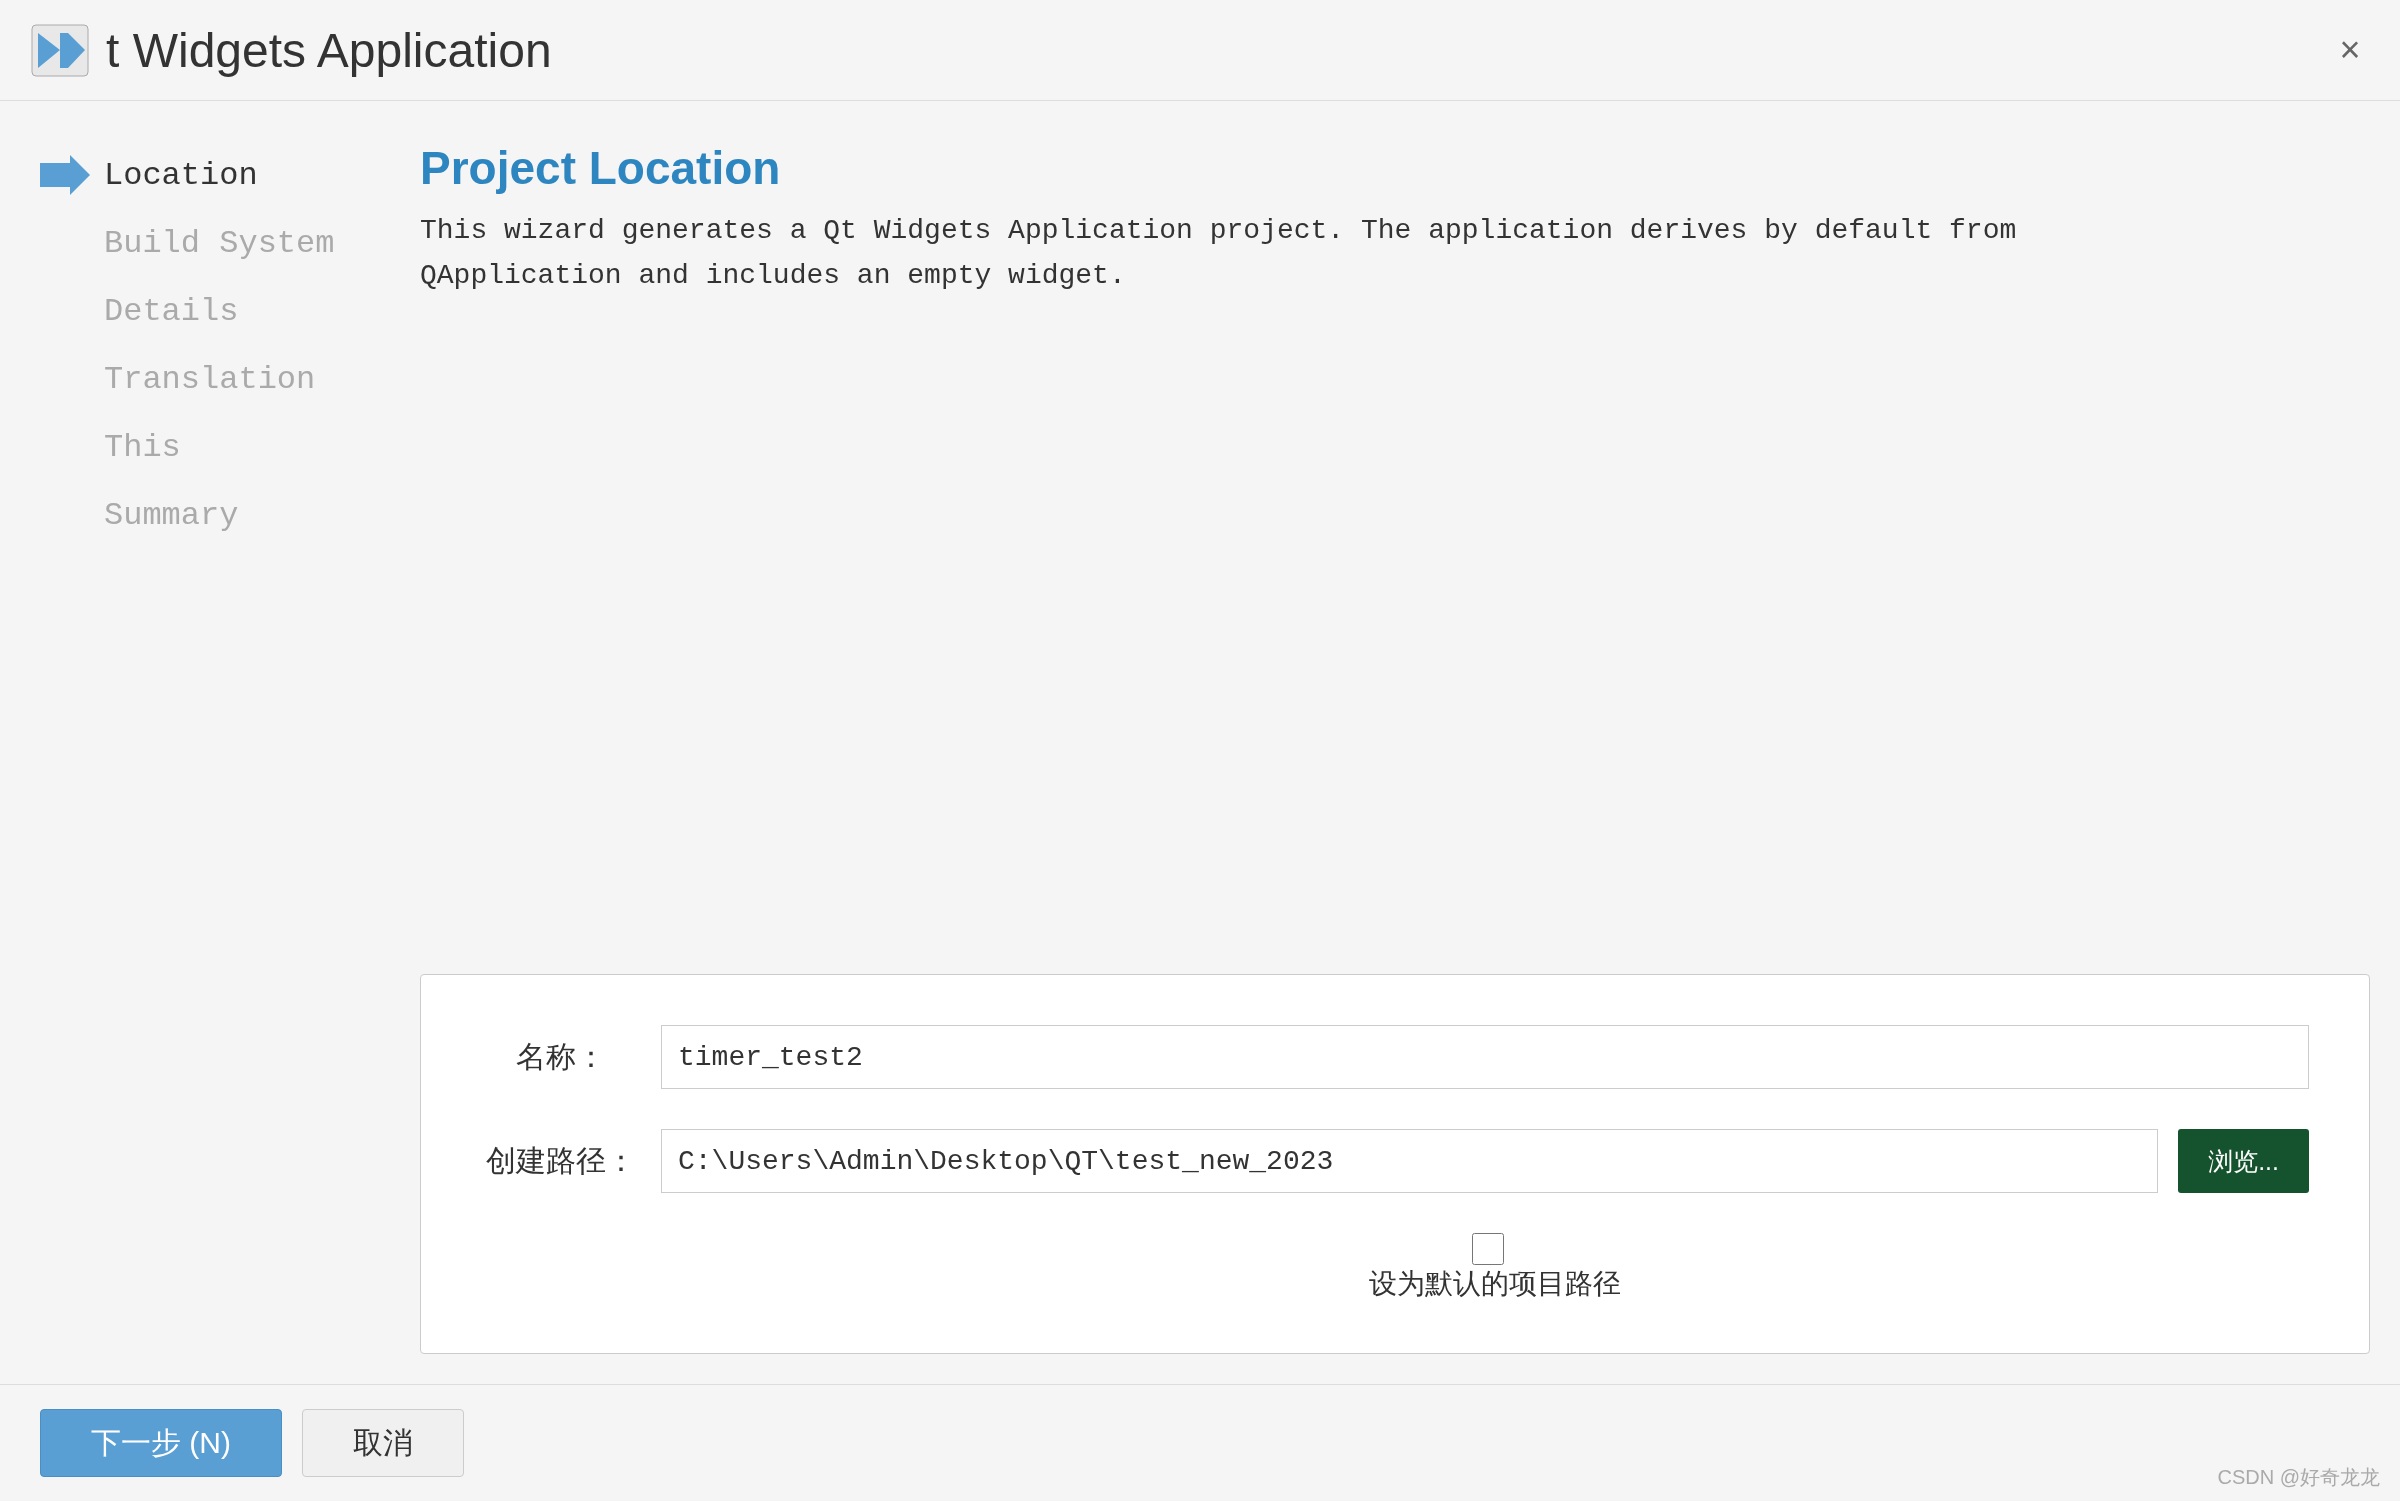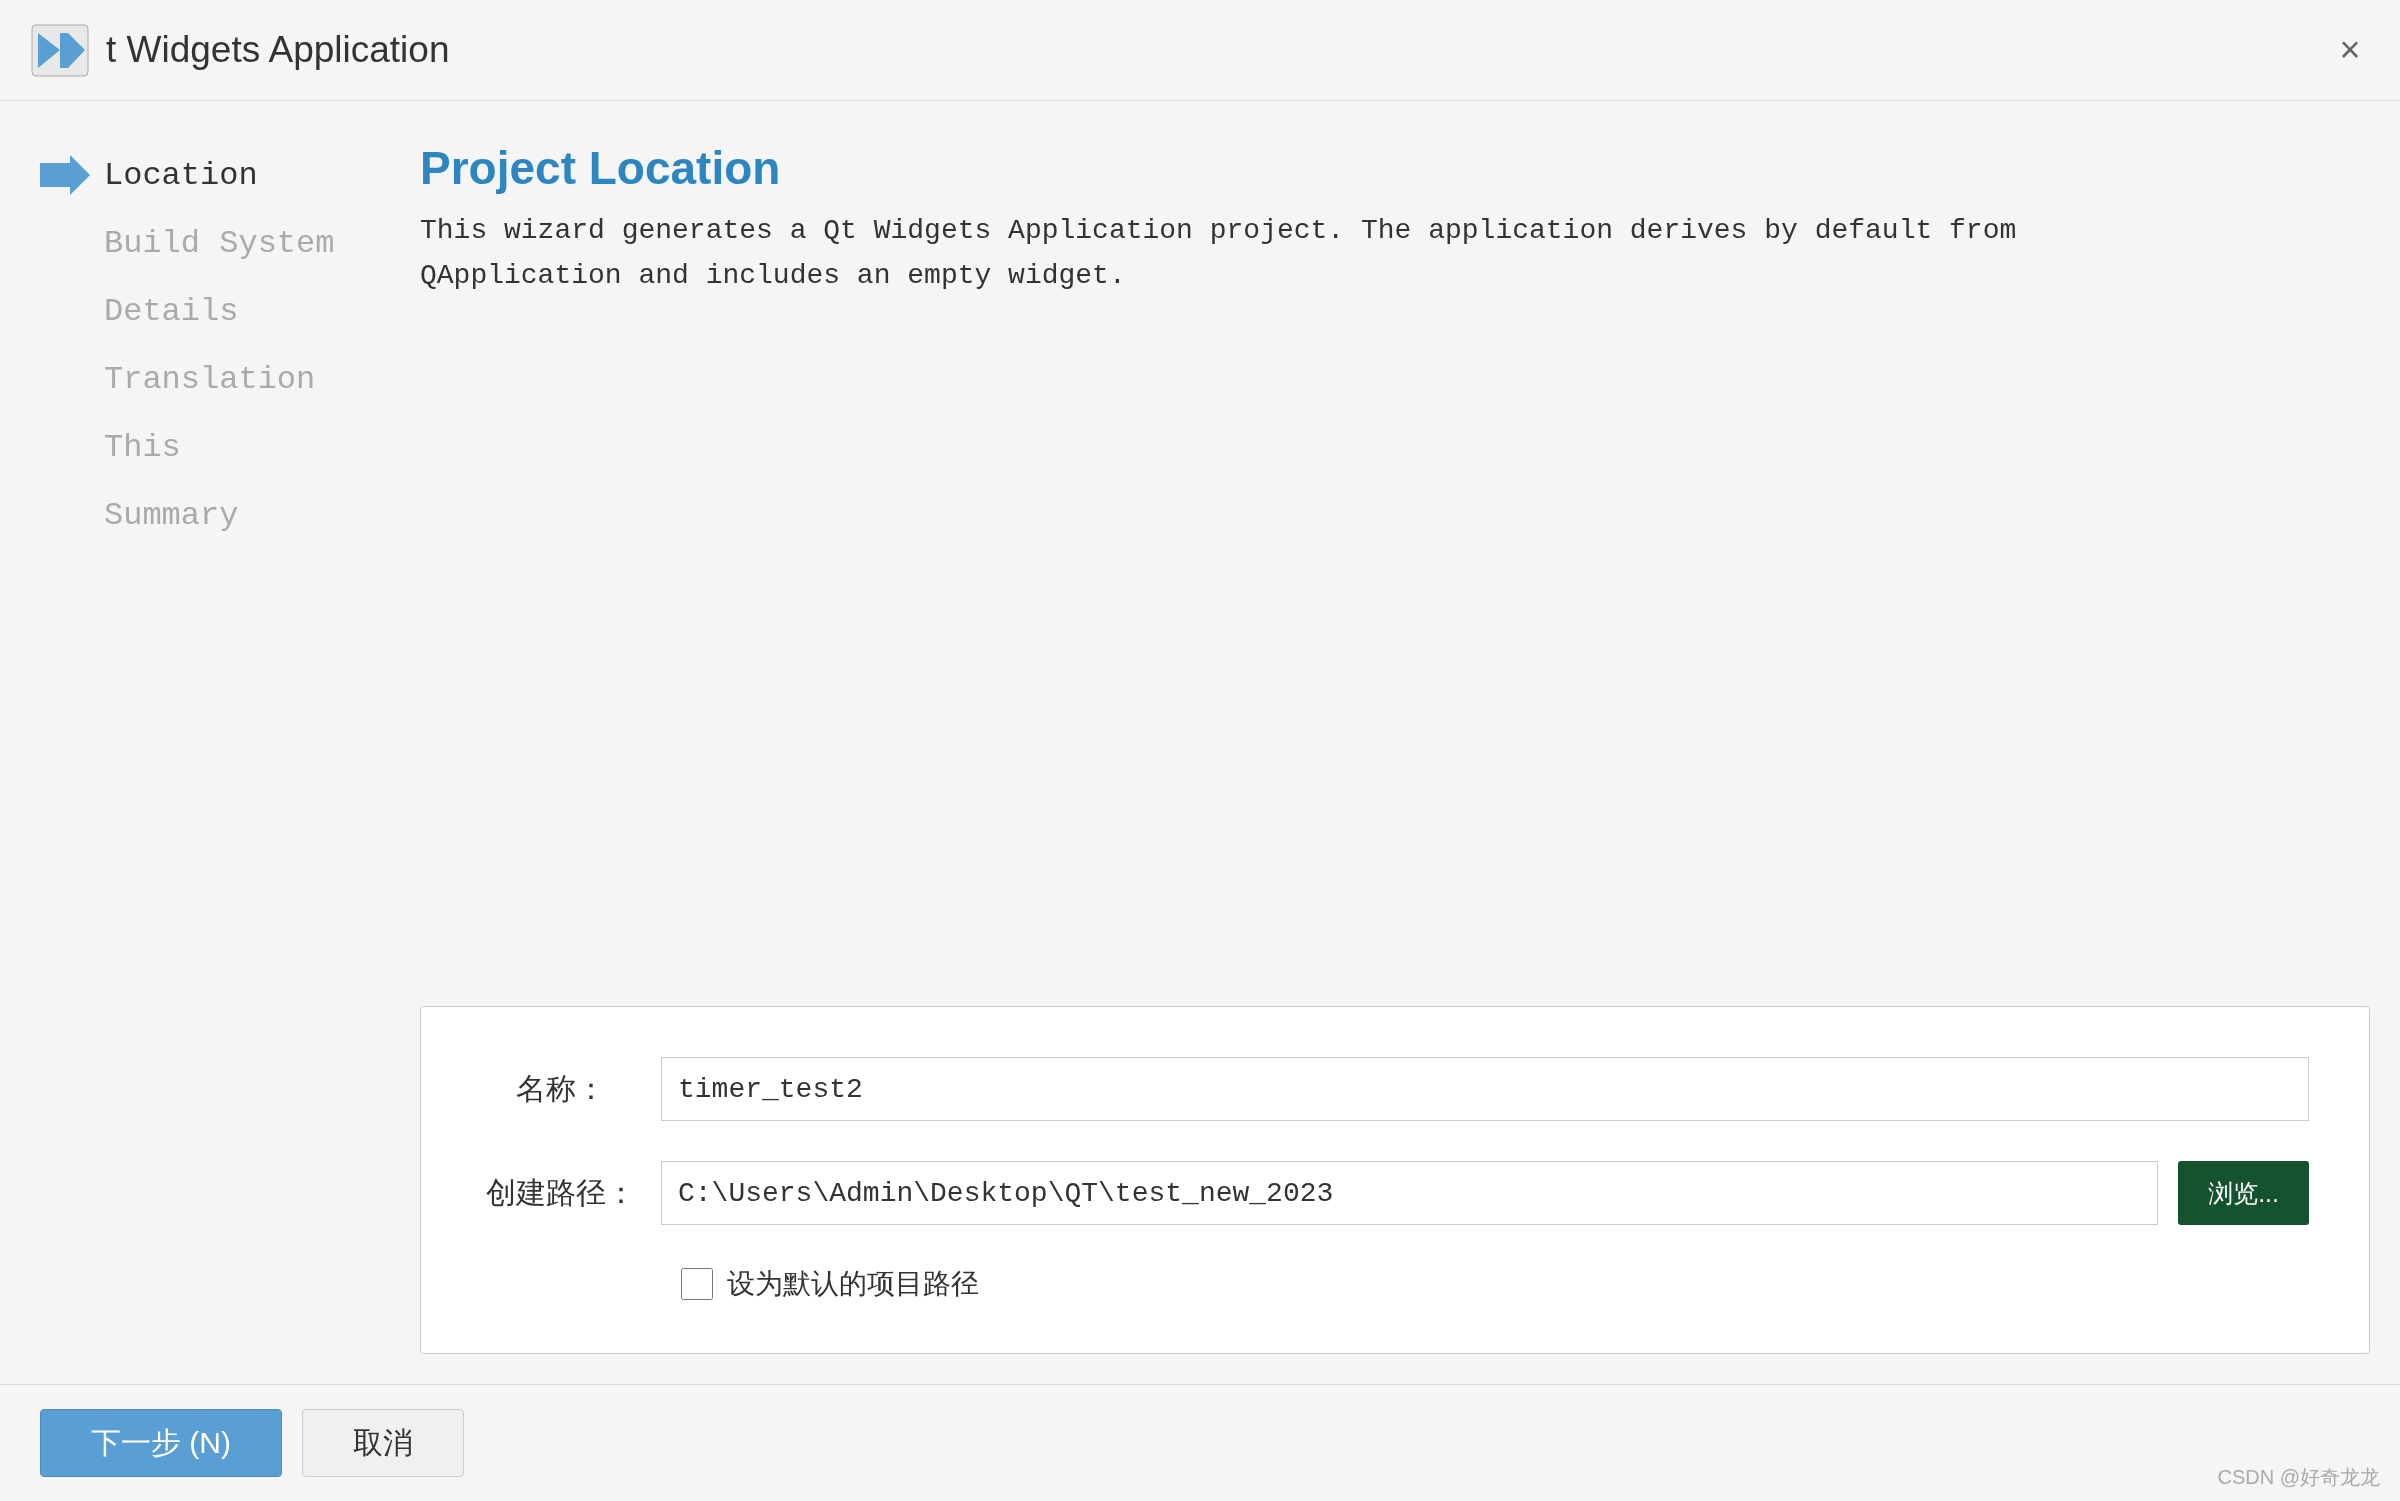--- a/index.html
+++ b/index.html
@@ -38,21 +38,21 @@
     }
 
     .title-icon {
       width: 60px;
       height: 60px;
       margin-right: 16px;
       position: relative;
     }
 
     .title-text {
-      font-size: 37px;
+      font-size: 48px;
       color: #333;
       font-family: Arial, sans-serif;
     }
 
     .close-button {
       position: absolute;
       right: 30px;
       top: 50%;
       transform: translateY(-50%);
       width: 40px;
@@ -181,20 +181,21 @@
       font-family: Arial, sans-serif;
       cursor: pointer;
       border-radius: 3px;
     }
 
     .checkbox-row {
       display: flex;
       align-items: center;
       margin-top: 10px;
       margin-left: 200px;
+      flex-direction: column;
     }
 
     .checkbox-input {
       width: 32px;
       height: 32px;
       margin-right: 14px;
       cursor: pointer;
     }
 
     .checkbox-label {

